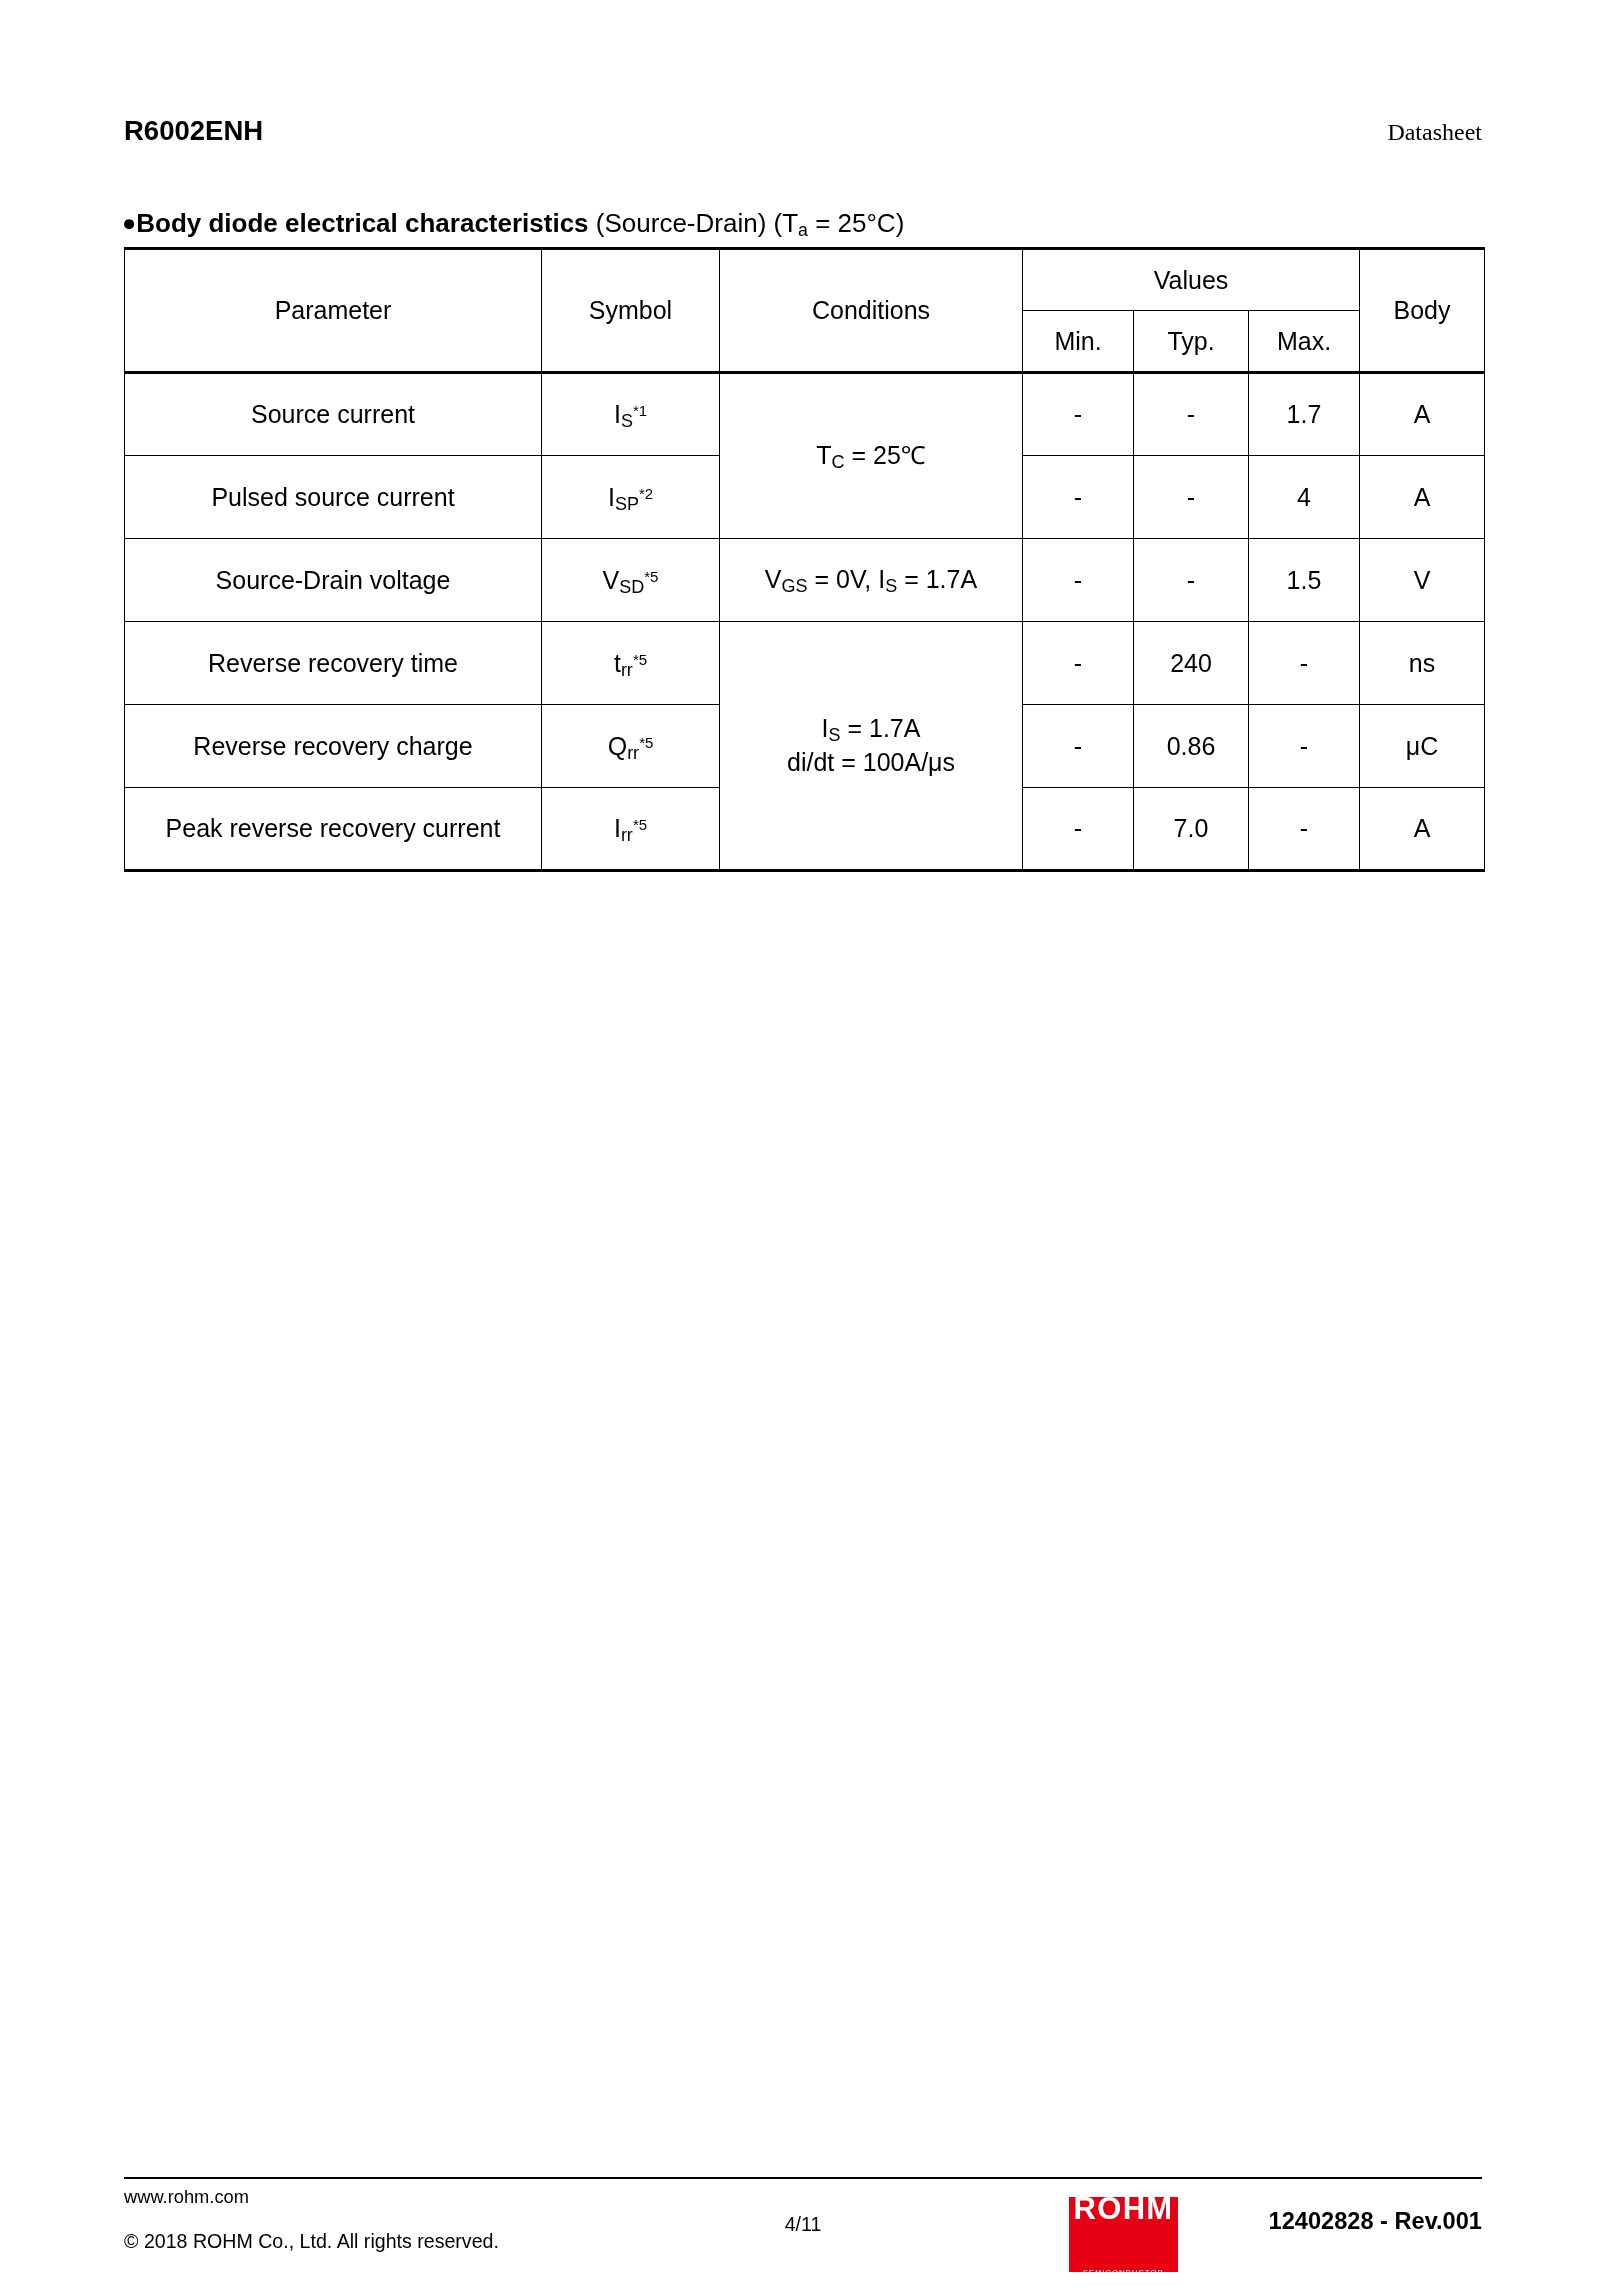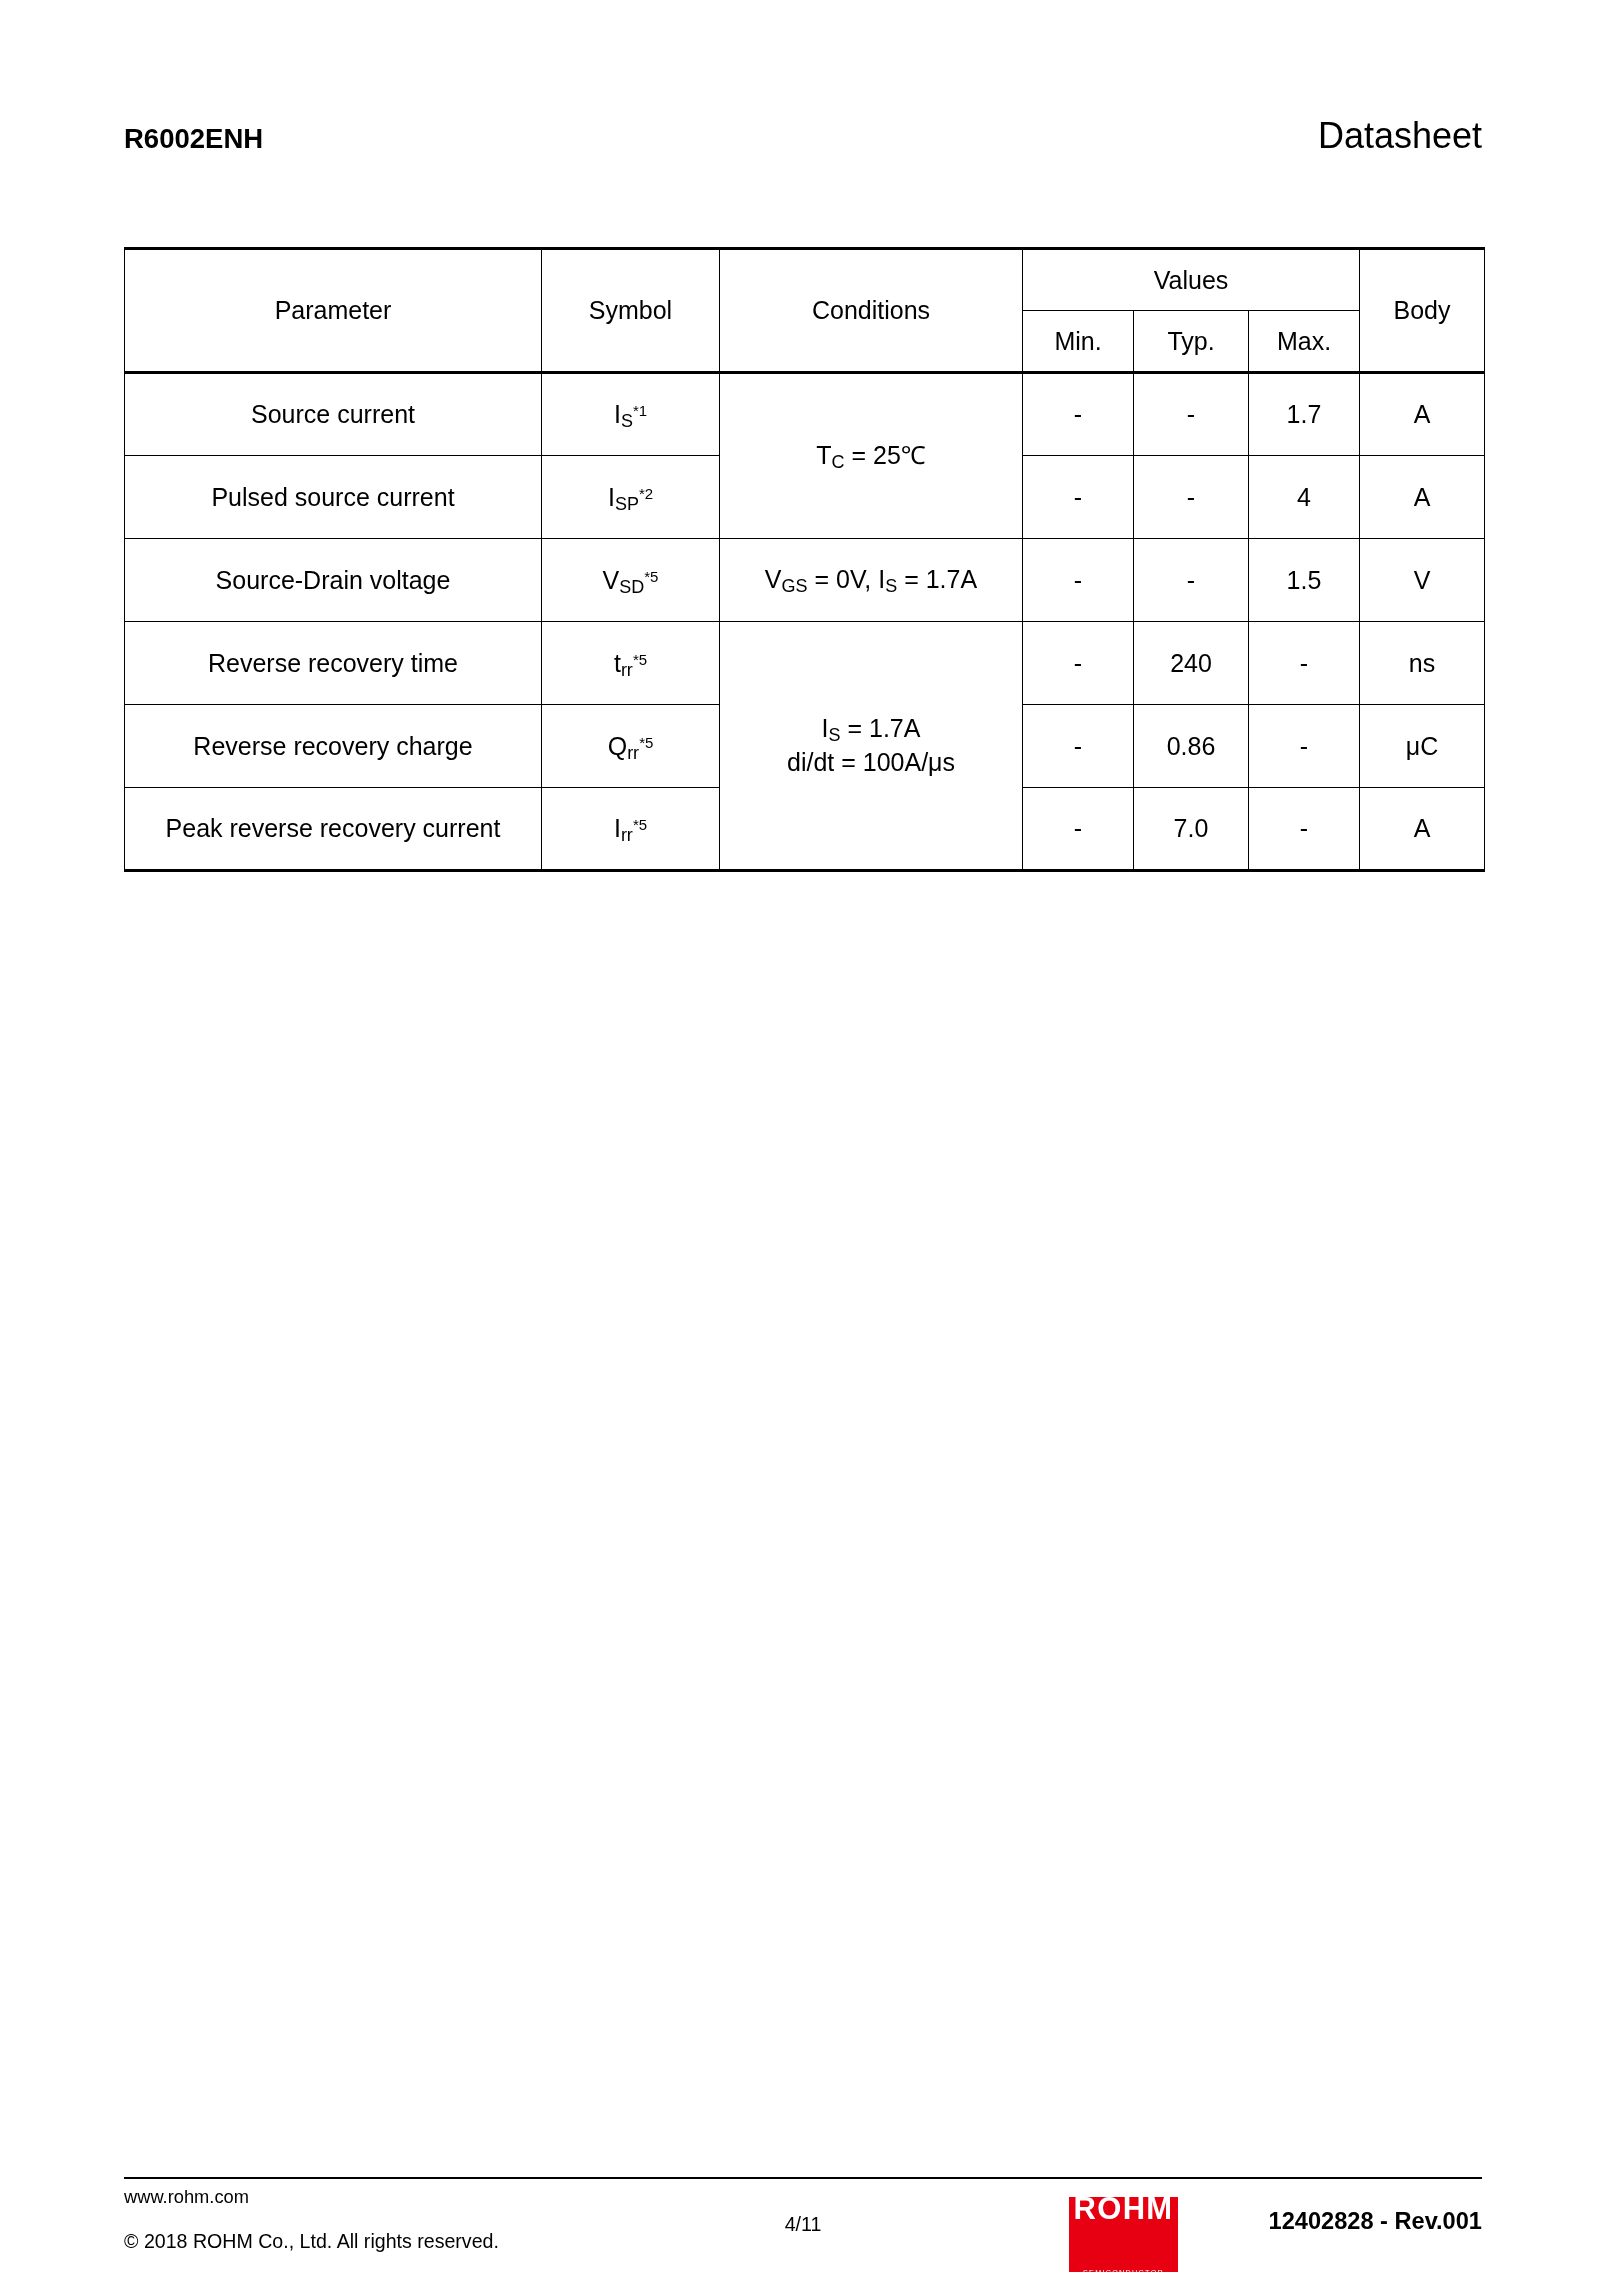--- a/index.html
+++ b/index.html
@@ -17,21 +17,21 @@
   .header {
     position: absolute;
     left: 124px;
     width: 1358px;
     top: 115px;
     display: flex;
     justify-content: space-between;
     align-items: baseline;
   }
   .doc-title { font-size: 27.5px; font-weight: bold; }
-  .doc-type  { font-size: 36px; }
+  .doc-type  { font-size: 24px; font-family: Liberation Serif, serif; }
 
   
   .section {
     position: absolute;
     left: 122px;
     top: 208px;
     font-size: 26px;
     white-space: nowrap;
   }
   .section .bullet { font-size: 23.6px; vertical-align: 0.7px; }
@@ -116,20 +116,23 @@
 </head>
 <body>
 
 <div class="page">
 
   <div class="header">
     <span class="doc-title">R6002ENH</span>
     <span class="doc-type">Datasheet</span>
   </div>
 
+  <div class="section">
+    <span class="bullet">●</span><span class="bold">Body diode electrical characteristics</span><span> (Source-Drain) (T</span><sub>a</sub><span> = 25°C)</span>
+  </div>
 
   <table class="chars">
     <colgroup>
       <col style="width:417px">
         <col style="width:178px">
         <col style="width:303px">
       <col style="width:111px">
         <col style="width:115px">
         <col style="width:111px">
         <col style="width:125px">

